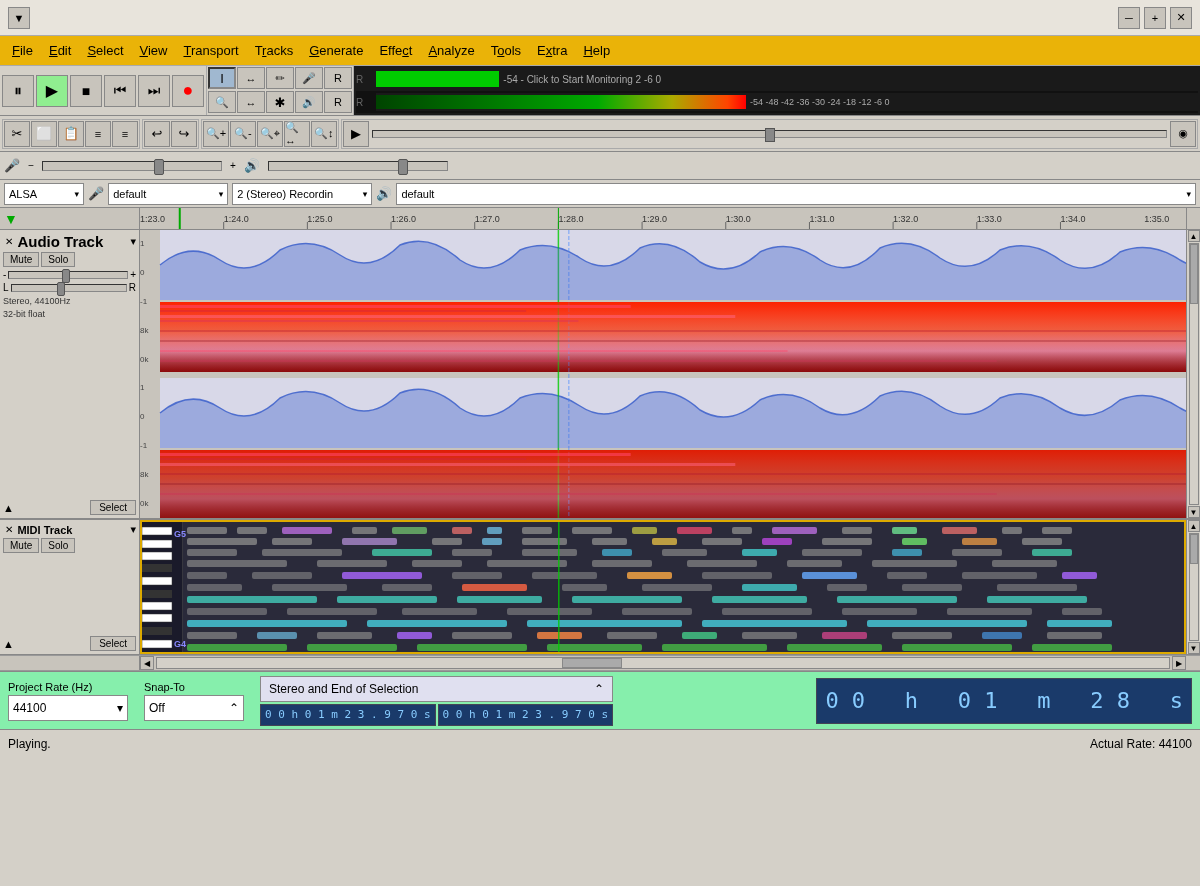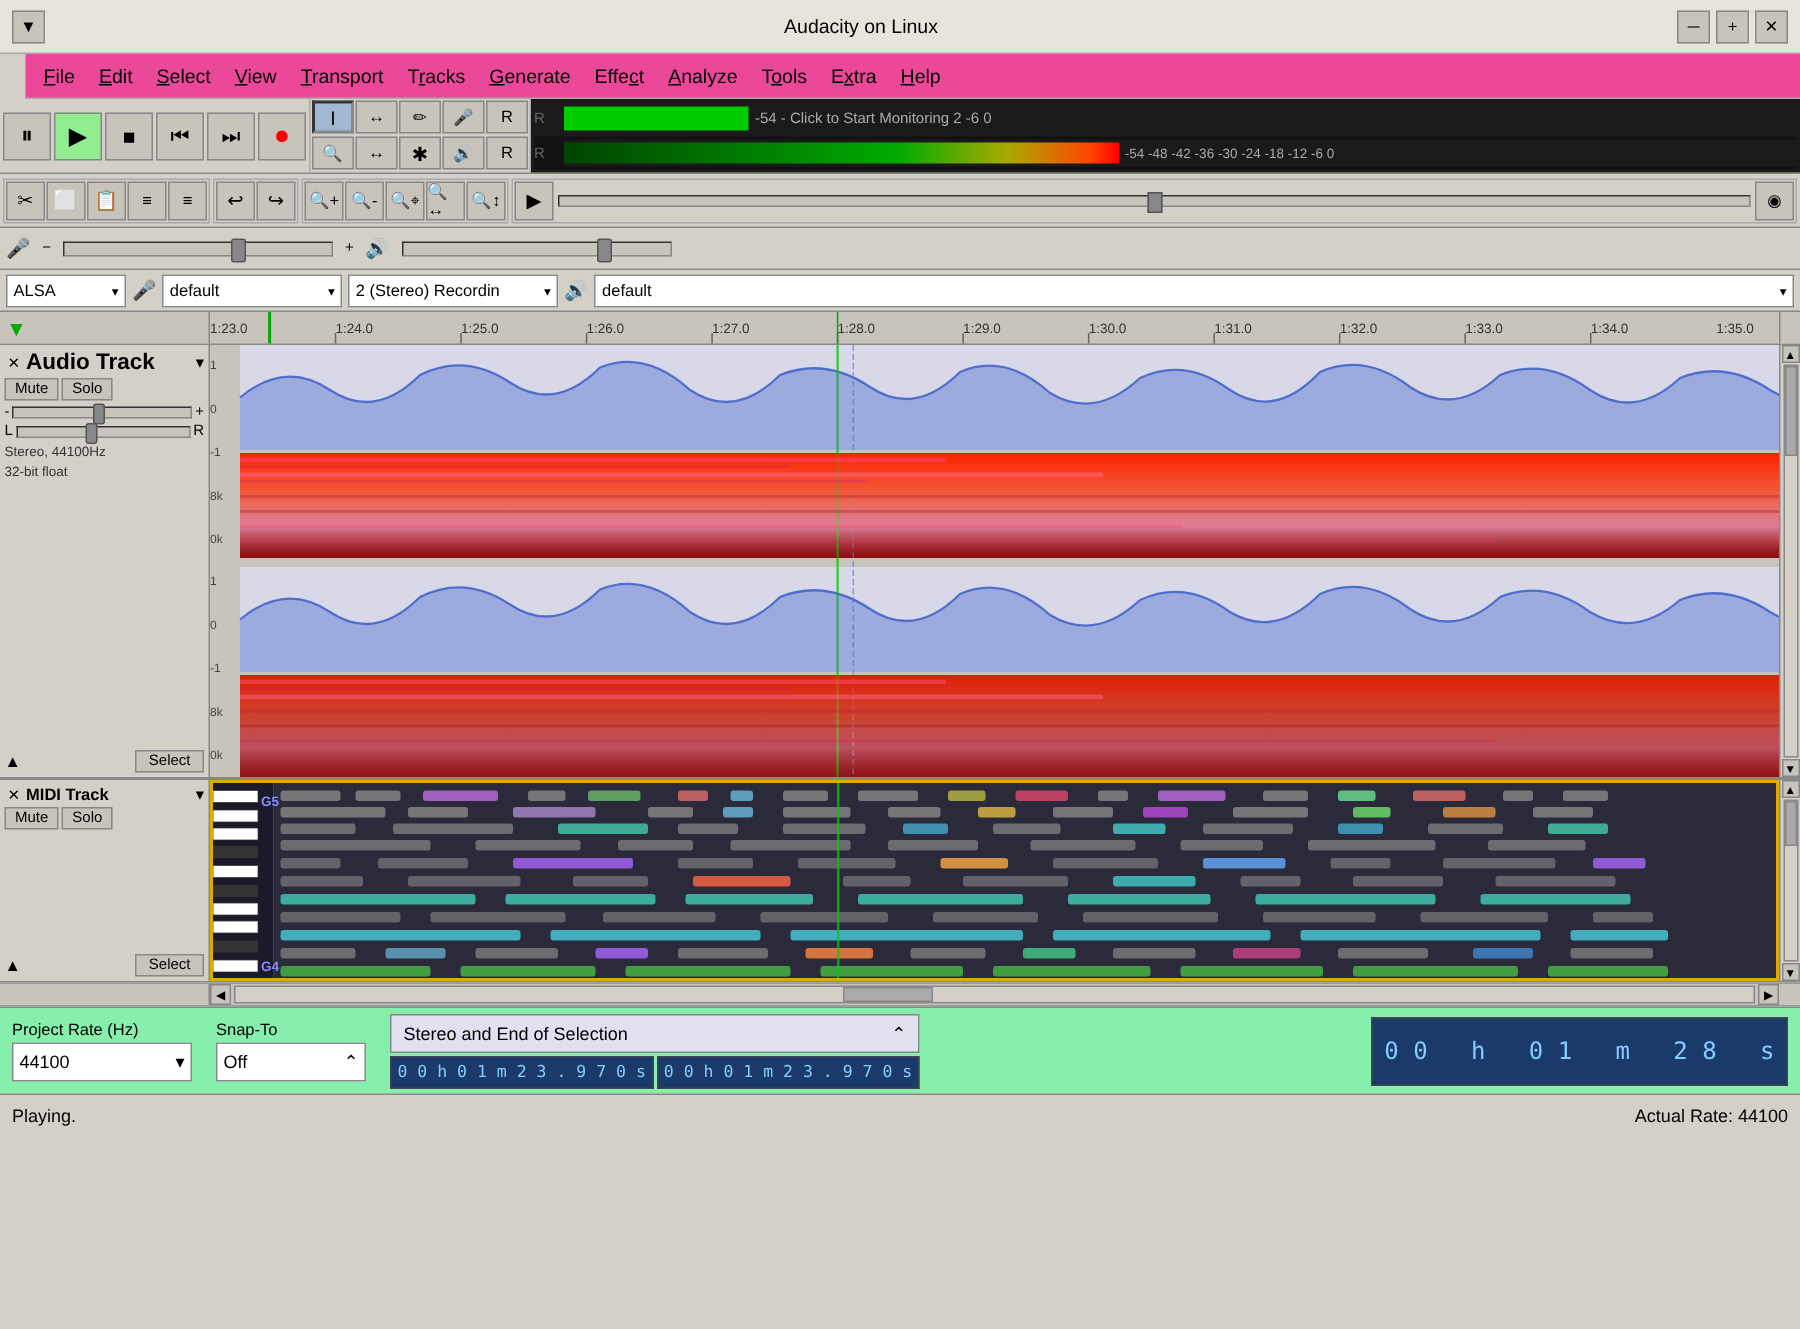--- a/index.html
+++ b/index.html
@@ -5,34 +5,33 @@
     * { box-sizing: border-box; margin: 0; padding: 0; }
     body { font-family: sans-serif; font-size: 12px; background: #d4d0c8; width: 1200px; height: 886px; overflow: hidden; }
     
     
     .title-bar { background: #e8e4dc; border-bottom: 1px solid #aaa; display: flex; align-items: center; justify-content: space-between; padding: 4px 8px; height: 36px; }
     .title-bar-title { flex: 1; text-align: center; font-size: 13px; font-weight: normal; }
     .title-bar-controls { display: flex; gap: 4px; }
     .title-btn { width: 22px; height: 22px; background: #c8c4bc; border: 1px solid #888; display: flex; align-items: center; justify-content: center; font-size: 11px; cursor: pointer; }
 
     
-    .menu-bar { background: #ec4899; border-bottom: 1px solid #aaa; display: flex; padding: 2px 4px; height: 30px; align-items: center; margin-left: 17px; }
+    .menu-bar { background: #eab308; border-bottom: 1px solid #aaa; display: flex; padding: 2px 4px; height: 30px; align-items: center; }
     .menu-item { padding: 2px 8px; cursor: pointer; font-size: 13px; }
     .menu-item u { text-decoration: underline; }
     .tool-btn { width: 32px; height: 32px; background: #c8c4bc; border: 1px solid #888; display: flex; align-items: center; justify-content: center; cursor: pointer; font-size: 14px; }
     .tool-btn.active { background: #a0b8d0; border: 2px inset #888; }
     .play-btn { background: #90ee90; }
     .record-btn { color: red; }
   </style>
 </head>
 <body>
 
 <div class="title-bar">
   <div style="width:22px;height:22px;background:#c8c4bc;border:1px solid #888;display:flex;align-items:center;justify-content:center;font-size:11px;">▼</div>
-  <div class="title-bar-title">Audacity on Linux</div>
   <div class="title-bar-controls">
     <div class="title-btn">─</div>
     <div class="title-btn">+</div>
     <div class="title-btn">✕</div>
   </div>
 </div>
 
 <div class="menu-bar">
   <div class="menu-item"><u>F</u>ile</div>
   <div class="menu-item"><u>E</u>dit</div>
@@ -553,21 +552,21 @@
       <div style="background:#1a3a6a;color:#88ccff;font-size:11px;padding:2px 4px;font-family:monospace;height:22px;display:flex;align-items:center;border:1px solid #445;min-width:130px;justify-content:center;">
         0 0 h 0 1 m 2 3 . 9 7 0 s
       </div>
       <div style="background:#1a3a6a;color:#88ccff;font-size:11px;padding:2px 4px;font-family:monospace;height:22px;display:flex;align-items:center;border:1px solid #445;min-width:130px;justify-content:center;">
         0 0 h 0 1 m 2 3 . 9 7 0 s
       </div>
     </div>
   </div>
   <div style="flex:1;"></div>
 
-  <div style="background:#1a3a6a;color:#88ccff;font-size:16px;font-family:monospace;padding:4px 8px;border:1px solid #445;display:flex;align-items:center;height:46px;min-width:260px;justify-content:center;">
+  <div style="background:#1a3a6a;color:#88ccff;font-size:22px;font-family:monospace;padding:4px 8px;border:1px solid #445;display:flex;align-items:center;height:46px;min-width:260px;justify-content:center;">
     0 0 &nbsp; h &nbsp; 0 1 &nbsp; m &nbsp; 2 8 &nbsp; s
   </div>
 </div>
 
 <div style="display:flex;align-items:center;background:#d4d0c8;border-top:1px solid #888;height:28px;padding:0 8px;justify-content:space-between;">
   <span style="font-size:12px;">Playing.</span>
   <span style="font-size:12px;">
     <span>Actual Rate:</span>&nbsp;<span>44100</span>
   </span>
 </div>

